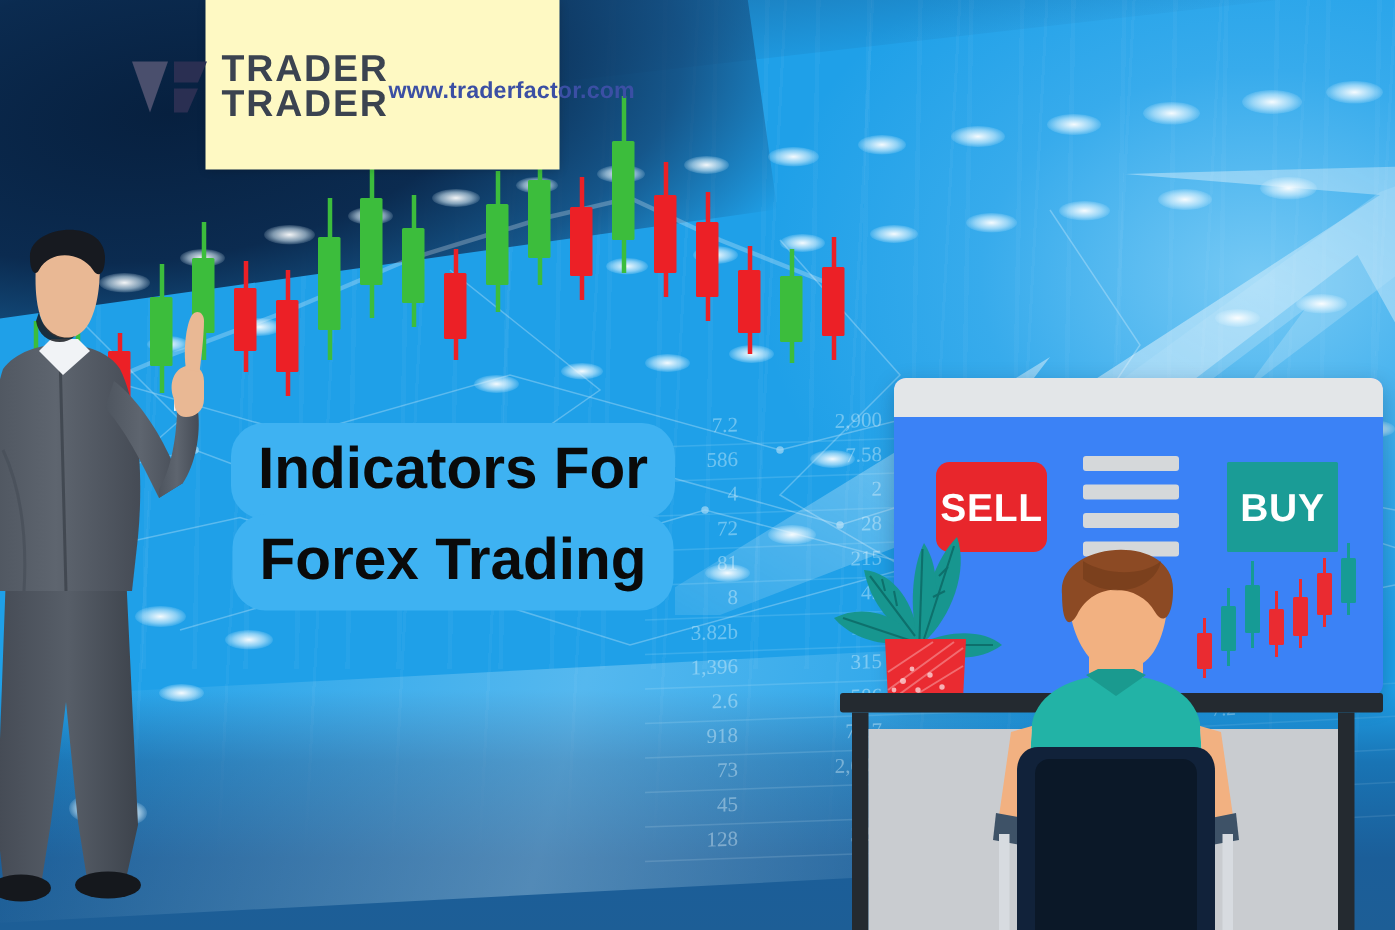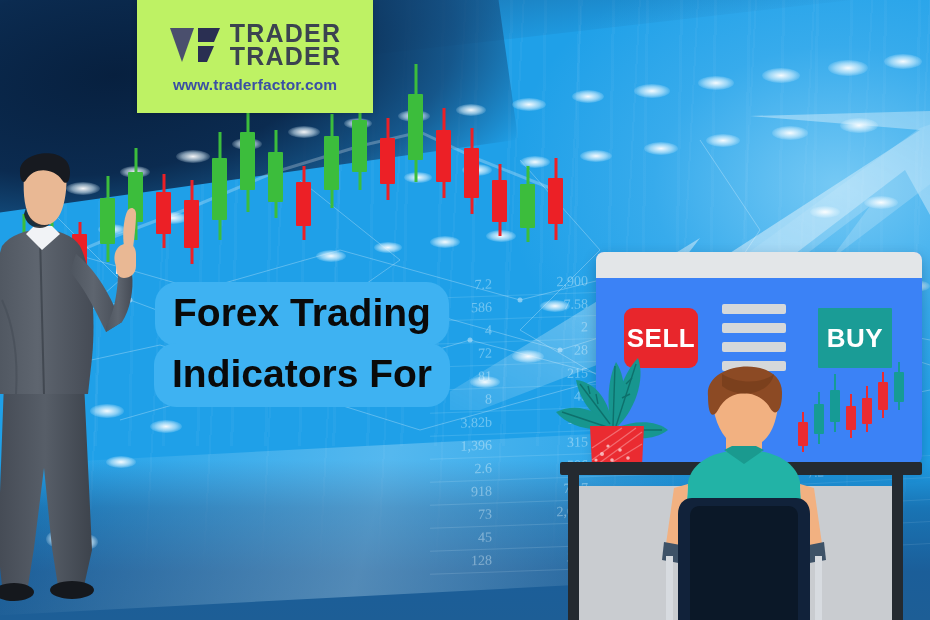--- a/index.html
+++ b/index.html
@@ -141,22 +141,22 @@
   .desk-panel{
     position:absolute;left:27px;top:248px;width:313px;height:134px;
     background:#c9ccd0;
   }
   .person{position:absolute;left:92px;top:120px;width:200px;height:262px;}
   .person svg{width:100%;height:100%;}
 
   
   .logo-box{
     position:absolute;left:137px;top:0;width:236px;height:113px;
-    background:#bef264;
-    display:flex;flex-direction:column;align-items:center;justify-content:center;
+    background:#fef9c3;
+    display:flex;align-items:center;justify-content:center;
     box-shadow:0 1px 6px rgba(0,0,0,.18);
   }
   .logo-row{display:flex;align-items:center;gap:9px;margin-top:2px;}
   .logo-mark{width:52px;height:42px;}
   .logo-mark svg{display:block;width:100%;height:100%;}
   .logo-words{display:flex;flex-direction:column;line-height:.92;}
   .logo-words .l1,.logo-words .l2{
     font-weight:bold;font-size:25px;color:#3b4350;letter-spacing:1.2px;
   }
   .logo-url{
@@ -618,17 +618,17 @@
       </span>
       <span class="logo-words">
         <span class="l1">TRADER</span>
         <span class="l2">TRADER</span>
       </span>
     </div>
     <div class="logo-url">www.traderfactor.com</div>
   </div>
 
   <div class="headline">
+    <span class="hl-line">Indicators For</span>
     <span class="hl-line">Forex Trading</span>
-    <span class="hl-line">Indicators For</span>
   </div>
 
 </div>
 
 </body></html>

